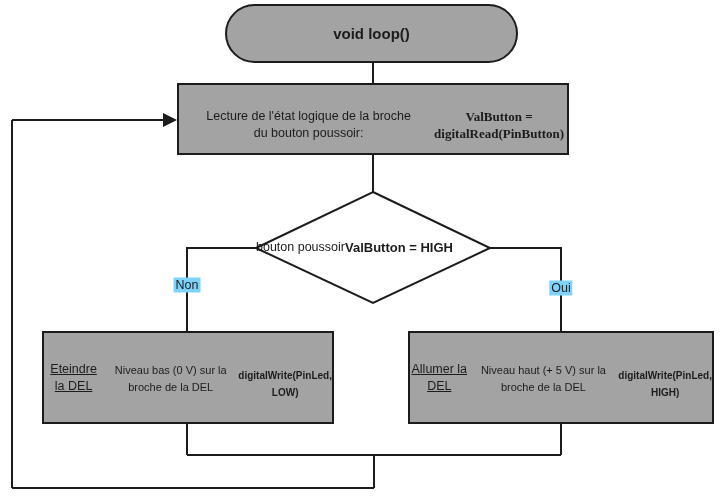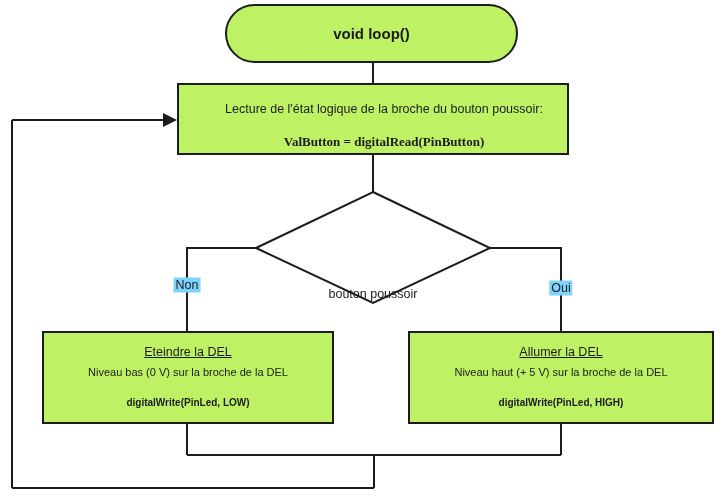--- a/index.html
+++ b/index.html
@@ -18,24 +18,24 @@
   }
   #wires {
     position: absolute;
     left: 0;
     top: 0;
     z-index: 0;
   }
   .node {
     position: absolute;
     box-sizing: border-box;
-    background: #bef264;
+    background: #a3a3a3;
     border: 2px solid #1c1c1c;
     display: flex;
-    flex-direction: column;
+    flex-direction: row;
     align-items: center;
     justify-content: center;
     text-align: center;
     z-index: 1;
   }
   .terminator {
     left: 225px;
     top: 4px;
     width: 293px;
     height: 59px;
@@ -71,23 +71,23 @@
     line-height: 17px;
     font-family: Liberation Serif, serif;
   }
   .decision-text {
     position: absolute;
     left: 256px;
     top: 192px;
     width: 234px;
     height: 111px;
     display: flex;
-    flex-direction: column;
+    flex-direction: row;
     align-items: center;
-    justify-content: flex-end;
+    justify-content: flex-start;
     text-align: center;
     z-index: 1;
   }
   .decision-text .plain {
     font-size: 12.5px;
     line-height: 17.5px;
   }
   .decision-text .code {
     font-size: 13px;
     font-weight: bold;
@@ -160,20 +160,21 @@
     <div class="title">void loop()</div>
   </div>
 
   <div class="node process-read">
     <div class="plain">Lecture de l'état logique de la broche du bouton poussoir:</div>
     <div class="code">ValButton = digitalRead(PinButton)</div>
   </div>
 
   <div class="decision-text">
     <div class="plain">bouton poussoir</div>
+    <div class="code">ValButton = HIGH</div>
   </div>
 
   <div class="edge-label label-non">Non</div>
   <div class="edge-label label-oui">Oui</div>
 
   <div class="node action-box action-left">
     <div class="title">Eteindre la DEL</div>
     <div class="plain">Niveau bas (0 V) sur la broche de la DEL</div>
     <div class="code">digitalWrite(PinLed, LOW)</div>
   </div>

